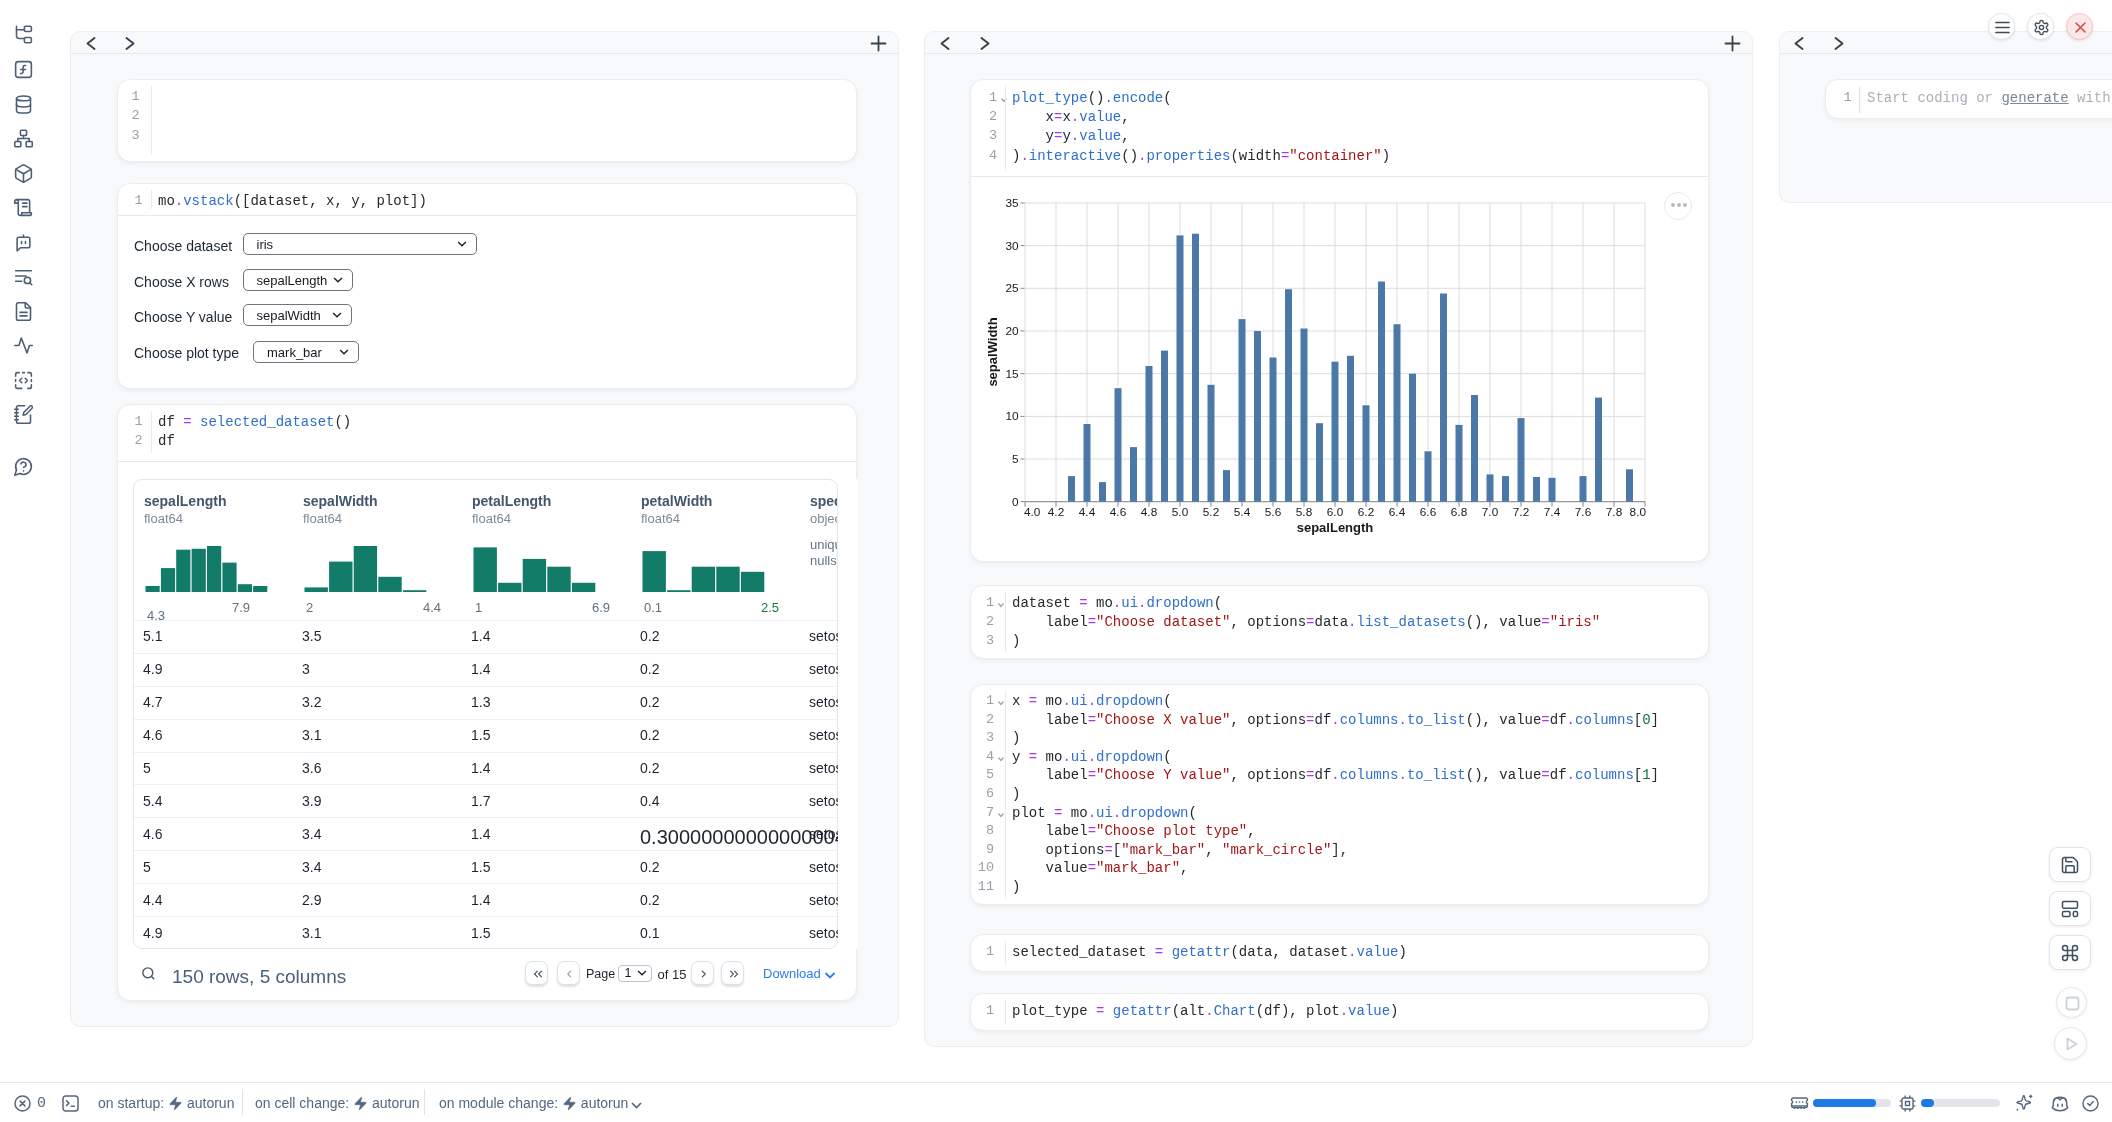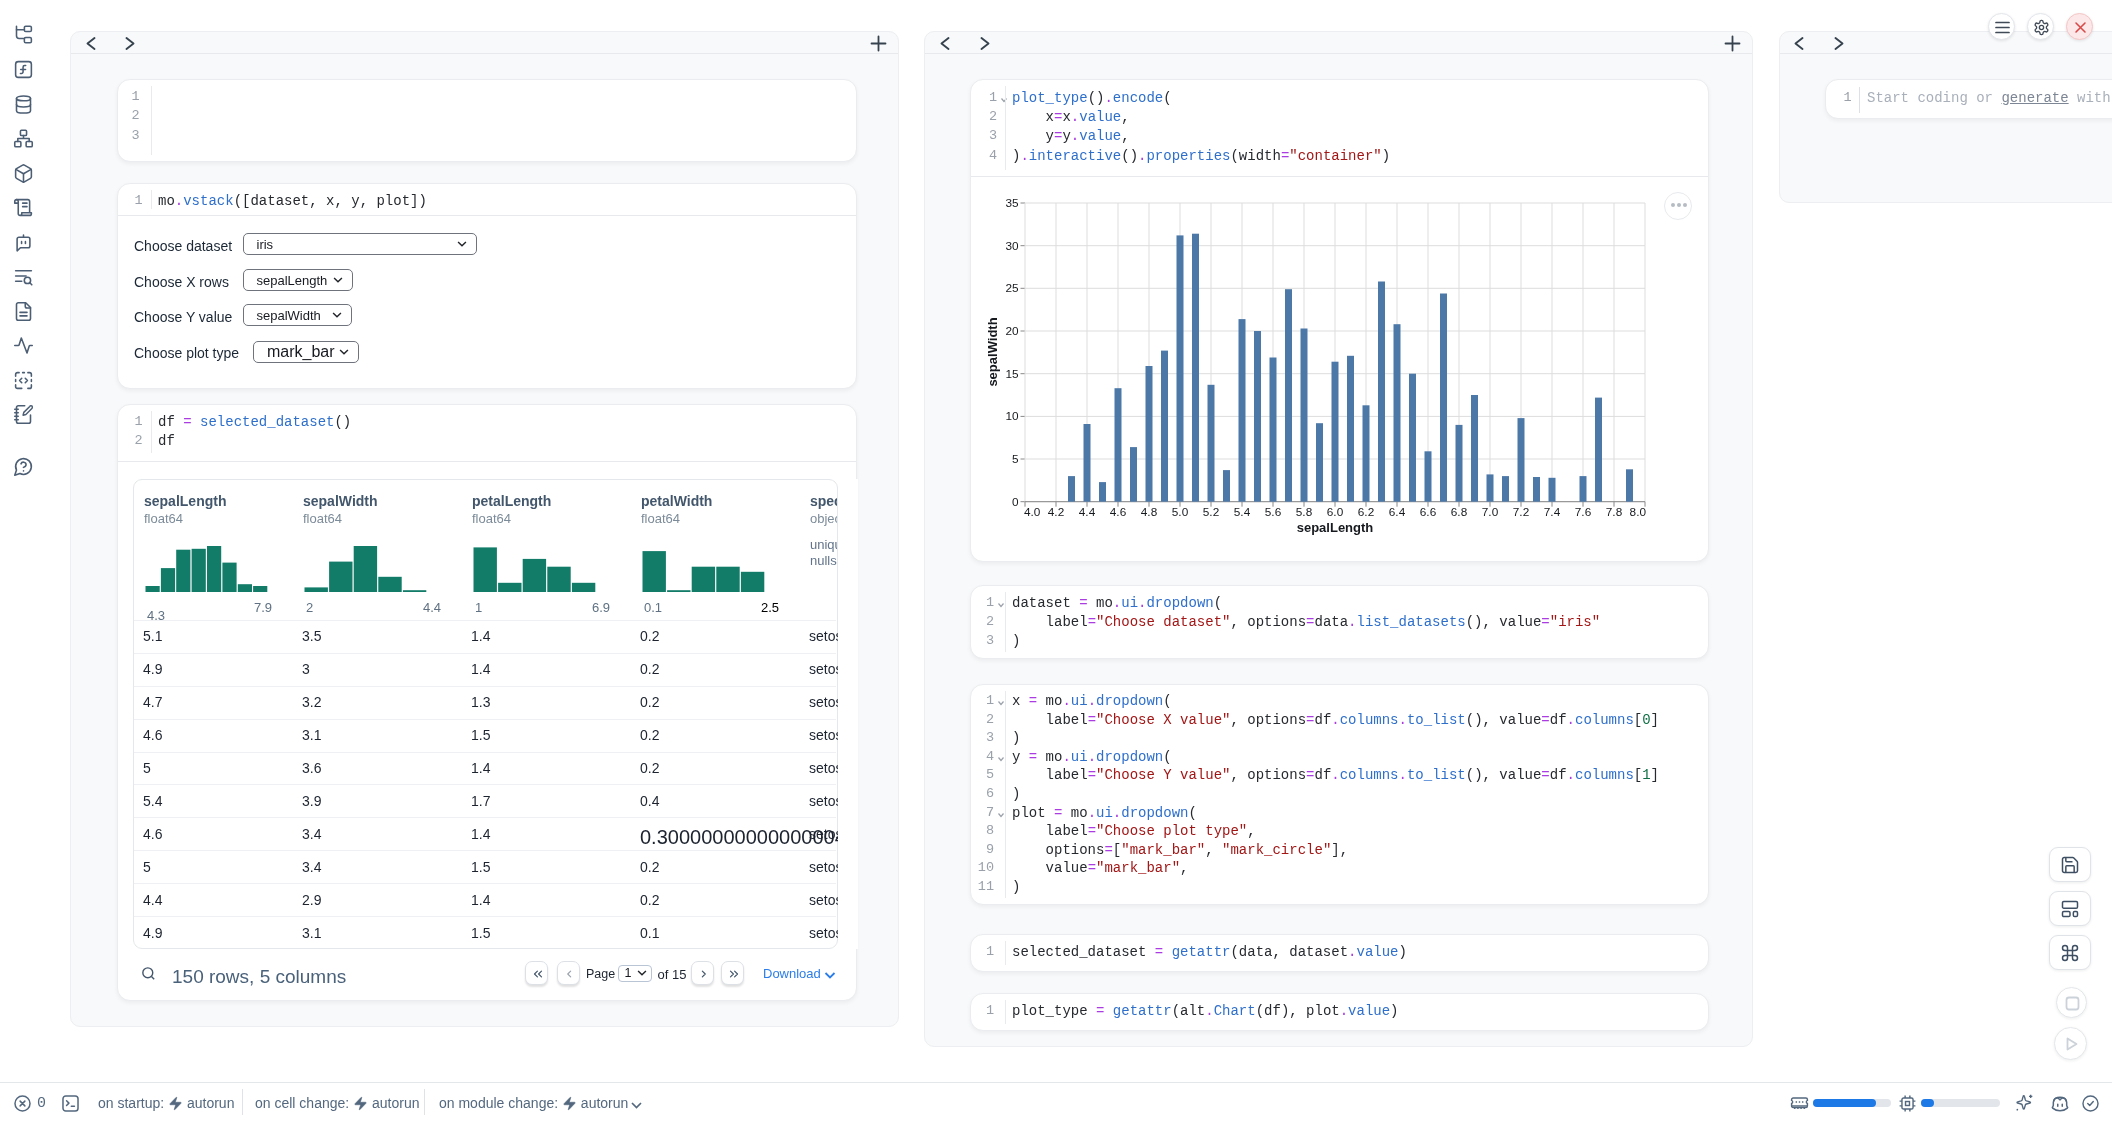--- a/index.html
+++ b/index.html
@@ -143,21 +143,21 @@
       <path d="M1.2 1.2 L5.5 5.4 L9.8 1.2" fill="none" stroke="#23262b" stroke-width="1.6"></path>
     </svg>
   </div>
 <div style="position:absolute;left:242.5px;top:303.5px;width:109px;height:22.5px;background:#fff;border:1.4px solid #6f747c;border-radius:5px;box-sizing:border-box">
 <span style="position:absolute;left:13px;top:50%;transform:translateY(-50%);font-size:13px;color:#16191f">sepalWidth</span>
 <svg style="position:absolute;right:9px;top:50%;transform:translateY(-50%)" width="10" height="7" viewBox="0 0 11 7">
       <path d="M1.2 1.2 L5.5 5.4 L9.8 1.2" fill="none" stroke="#23262b" stroke-width="1.6"></path>
     </svg>
   </div>
 <div style="position:absolute;left:253px;top:340.5px;width:106px;height:22.5px;background:#fff;border:1.4px solid #6f747c;border-radius:5px;box-sizing:border-box">
-<span style="position:absolute;left:13px;top:50%;transform:translateY(-50%);font-size:16px;color:#16191f">mark_bar</span>
+<span style="position:absolute;left:13px;top:50%;transform:translateY(-50%);font-size:13px;color:#16191f">mark_bar</span>
 <svg style="position:absolute;right:9px;top:50%;transform:translateY(-50%)" width="10" height="7" viewBox="0 0 11 7">
       <path d="M1.2 1.2 L5.5 5.4 L9.8 1.2" fill="none" stroke="#23262b" stroke-width="1.6"></path>
     </svg>
   </div>
 <div class="cell" style="left:117px;top:404px;width:740px;height:597px">
     <div class="gut" style="position:absolute;left:0;top:9px;width:24.5px">
       <div style="height:19.4px">1</div>
       <div style="height:19.4px">2</div>
     </div>
     <div style="position:absolute;left:32.5px;top:6px;height:42px;width:1px;background:#e8eaed"></div>
@@ -203,27 +203,27 @@
     <rect x="98.9" y="36.8" width="23.4" height="9.2" fill="#127c69"></rect>
   </svg>
 <svg style="position:absolute;left:642px;top:546px" width="123" height="46">
     <rect x="0.5" y="5.1" width="23.4" height="40.9" fill="#127c69"></rect>
     <rect x="25.1" y="44.2" width="23.4" height="1.8" fill="#127c69"></rect>
     <rect x="49.7" y="20.7" width="23.4" height="25.3" fill="#127c69"></rect>
     <rect x="74.3" y="20.7" width="23.4" height="25.3" fill="#127c69"></rect>
     <rect x="98.9" y="25.8" width="23.4" height="20.2" fill="#127c69"></rect>
   </svg>
 <div style="position:absolute;left:147px;top:608px;font-size:13px;color:#5f7183">4.3</div>
-<div style="position:absolute;left:232px;top:600px;width:40px;text-align:right;font-size:13px;color:#5f7183">7.9</div>
+<div style="position:absolute;left:232px;top:600px;width:40px;text-align:left;font-size:13px;color:#5f7183">7.9</div>
 <div style="position:absolute;left:306px;top:600px;font-size:13px;color:#5f7183">2</div>
 <div style="position:absolute;left:401px;top:600px;width:40px;text-align:right;font-size:13px;color:#5f7183">4.4</div>
 <div style="position:absolute;left:475px;top:600px;font-size:13px;color:#5f7183">1</div>
 <div style="position:absolute;left:570px;top:600px;width:40px;text-align:right;font-size:13px;color:#5f7183">6.9</div>
 <div style="position:absolute;left:644px;top:600px;font-size:13px;color:#5f7183">0.1</div>
-<div style="position:absolute;left:739px;top:600px;width:40px;text-align:right;font-size:13px;color:#000000">2.5</div>
+<div style="position:absolute;left:739px;top:600px;width:40px;text-align:right;font-size:13px;color:#15803d">2.5</div>
 <div style="position:absolute;left:134px;top:620px;width:702px;height:33px;border-top:1px solid #eef0f3"></div>
 <div style="position:absolute;left:143px;top:628px;font-size:14px;color:#1d2430">5.1</div>
 <div style="position:absolute;left:302px;top:628px;font-size:14px;color:#1d2430">3.5</div>
 <div style="position:absolute;left:471px;top:628px;font-size:14px;color:#1d2430">1.4</div>
 <div style="position:absolute;left:640px;top:628px;font-size:14px;color:#1d2430">0.2</div>
 <div style="position:absolute;left:809px;top:628px;font-size:14px;color:#1d2430">setosa</div>
 <div style="position:absolute;left:134px;top:653px;width:702px;height:33px;border-top:1px solid #eef0f3"></div>
 <div style="position:absolute;left:143px;top:661px;font-size:14px;color:#1d2430">4.9</div>
 <div style="position:absolute;left:302px;top:661px;font-size:14px;color:#1d2430">3</div>
 <div style="position:absolute;left:471px;top:661px;font-size:14px;color:#1d2430">1.4</div>

